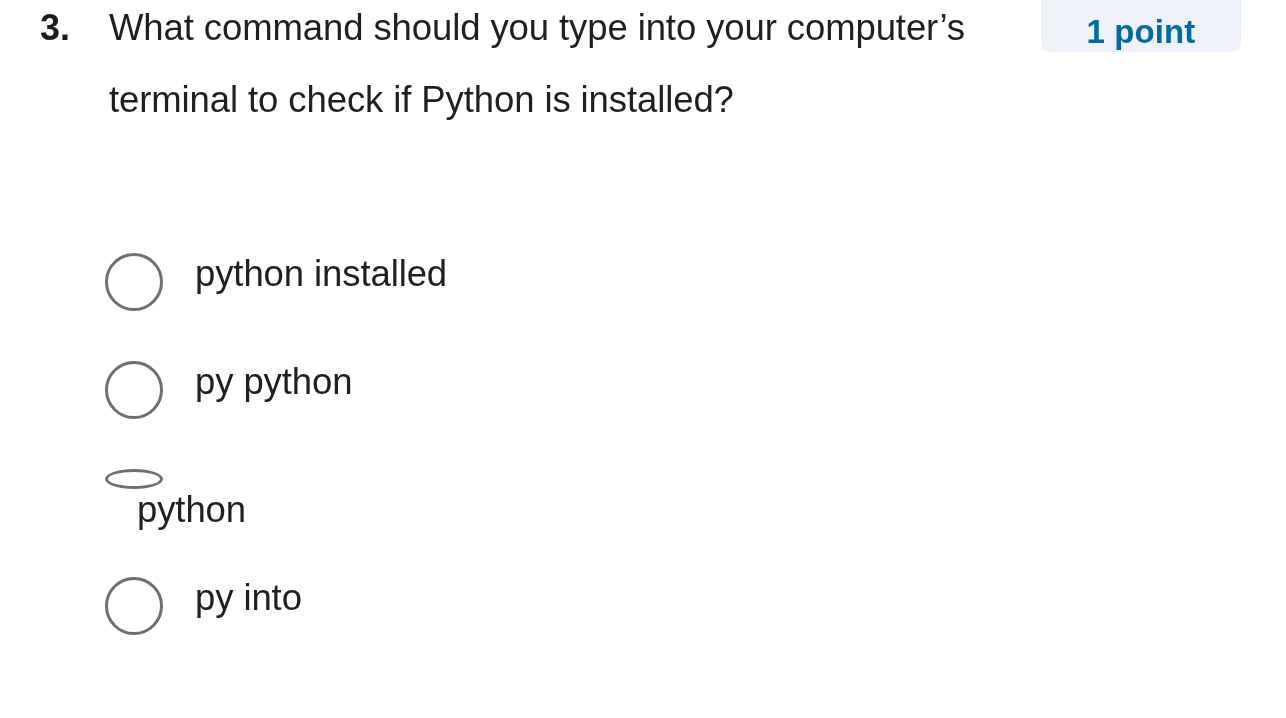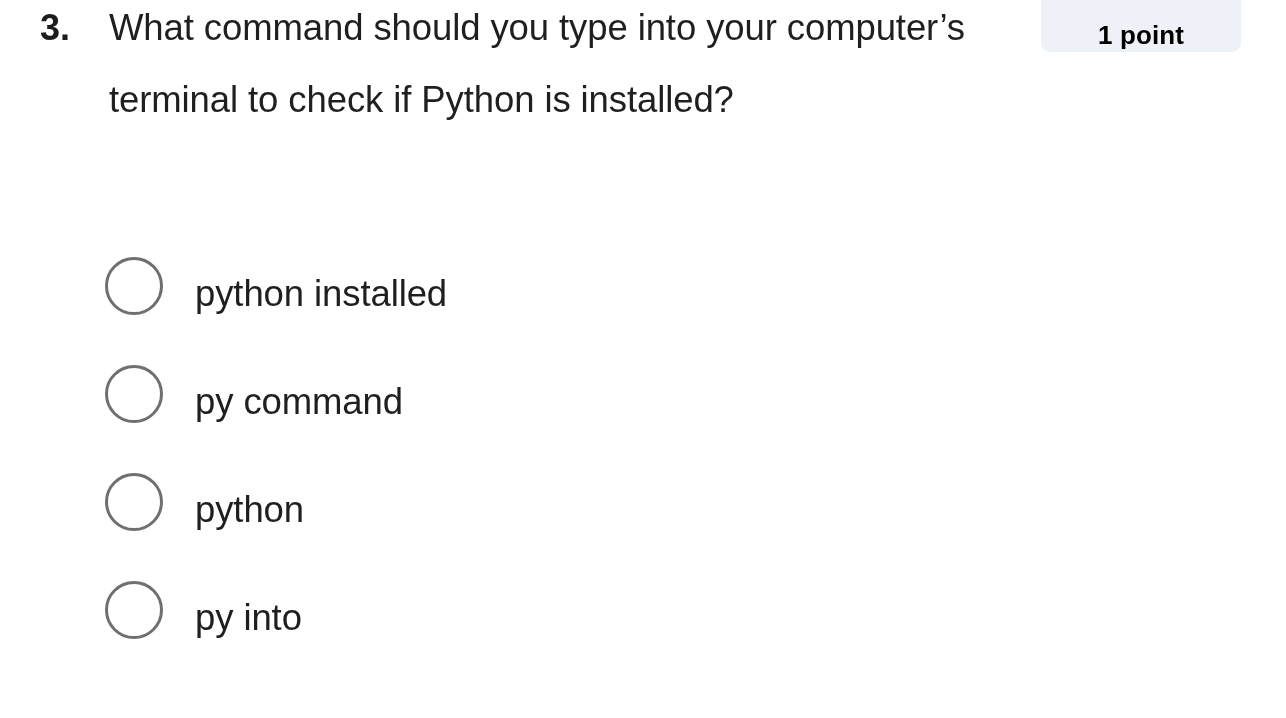--- a/index.html
+++ b/index.html
@@ -32,23 +32,23 @@
     height: 66px;
     background: #eef2f8;
     border-radius: 9px;
     box-sizing: border-box;
     display: flex;
     align-items: flex-end;
     justify-content: center;
     padding-bottom: 4px;
   }
   .points-badge-label {
-    font-size: 26px;
+    font-size: 33px;
     font-weight: 700;
-    color: #000000;
+    color: #0369a1;
     line-height: 1;
     letter-spacing: 0.1px;
     white-space: nowrap;
   }
 
   
   .question-stem {
     position: absolute;
     left: 40px;
     top: -8px;
@@ -84,26 +84,26 @@
     left: 0;
     top: 0;
     width: 1286px;
   }
   .option-row {
     position: absolute;
     left: 105px;
     width: 800px;
     height: 62px;
     display: flex;
-    align-items: flex-end;
+    align-items: flex-start;
     cursor: pointer;
   }
   .option-row.r0 { top: 253px; }
   .option-row.r1 { top: 361px; }
-  .option-row.r2 { top: 469px; }
+  .option-row.r2 { top: 469px; flex-direction: column; }
   .option-row.r3 { top: 577px; }
 
   .radio-icon {
     width: 58px;
     height: 58px;
     min-width: 58px;
     border: 3.5px solid #6f6f6f;
     border-radius: 50%;
     box-sizing: border-box;
     background: #ffffff;
@@ -134,21 +134,21 @@
 
   <div class="options-list">
 
     <div class="option-row r0">
       <span class="radio-icon"></span>
       <span class="option-label">python installed</span>
     </div>
 
     <div class="option-row r1">
       <span class="radio-icon"></span>
-      <span class="option-label">py command</span>
+      <span class="option-label">py python</span>
     </div>
 
     <div class="option-row r2">
       <span class="radio-icon"></span>
       <span class="option-label">python</span>
     </div>
 
     <div class="option-row r3">
       <span class="radio-icon"></span>
       <span class="option-label">py into</span>

